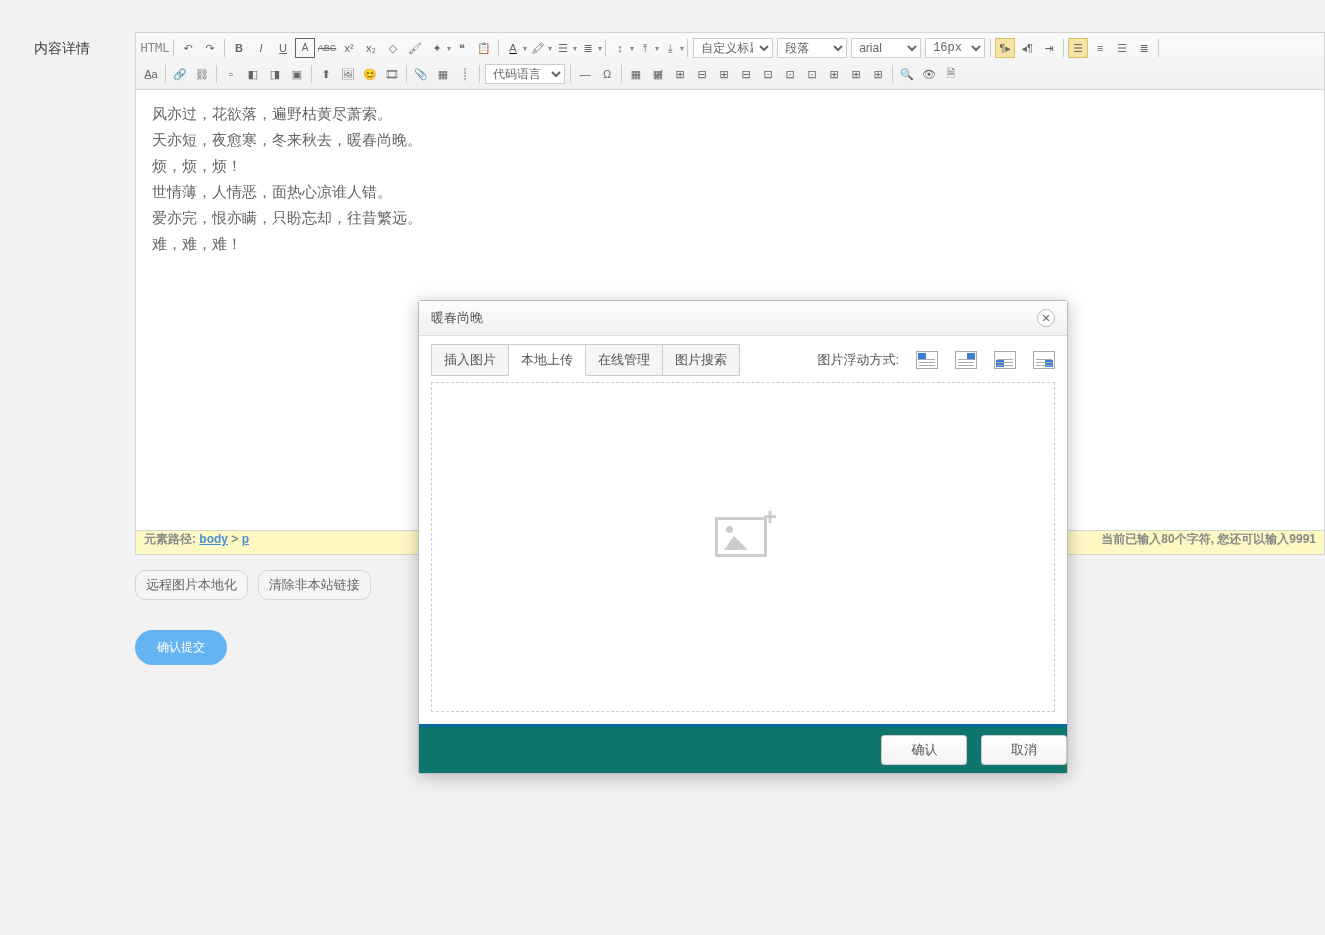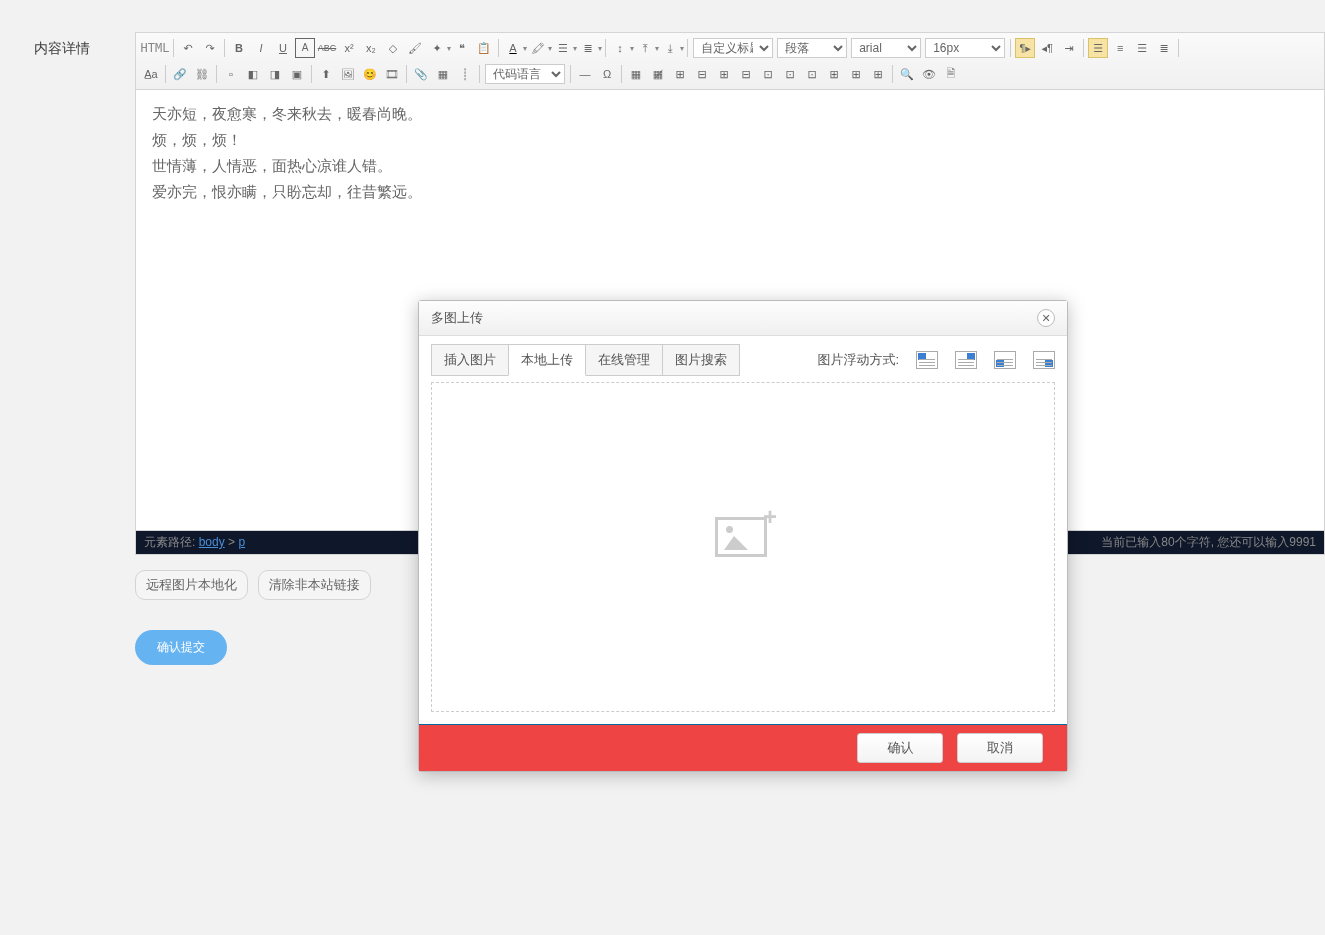--- a/index.html
+++ b/index.html
@@ -5,27 +5,27 @@
 * { box-sizing: border-box; margin: 0; padding: 0; }
 body { font-family: "Microsoft YaHei", Arial, sans-serif; background: #f2f2f2; font-size: 13px; color: #333; width: 1325px; height: 935px; overflow: hidden; position: relative; }
 .page-label { position: absolute; left: 34px; top: 40px; font-size: 14px; color: #404040; }
 .editor-wrap { position: absolute; left: 135px; top: 32px; right: 0; border: 1px solid #d4d4d4; background: #fff; }
 .toolbar { background: linear-gradient(#fafafa,#f0f0f0); border-bottom: 1px solid #d4d4d4; padding: 2px 4px; }
 .tb-row { display: flex; align-items: center; flex-wrap: nowrap; height: 26px; }
 .tb-btn { width: 20px; height: 20px; margin: 1px; display: inline-flex; align-items: center; justify-content: center; font-size: 11px; color: #666; cursor: pointer; border: 1px solid transparent; }
 .tb-sep { width: 1px; height: 18px; background: #ccc; margin: 0 3px; }
 .tb-html { font-size: 12px; font-family: monospace; color: #888; width: 28px; }
 .tb-sel { height: 20px; border: 1px solid #ccc; background: #fff; font-size: 12px; color: #666; margin: 0 2px; padding: 0 3px; }
-.tb-sel.w70 { width: 70px; } .tb-sel.w60 { width: 80px; } .tb-sel.w80 { width: 80px; }
+.tb-sel.w70 { width: 70px; } .tb-sel.w60 { width: 60px; font-family: Liberation Mono, monospace; } .tb-sel.w80 { width: 80px; }
 .tb-drop { display:inline-flex; align-items:center; }
 .tb-drop .arr { font-size:8px; color:#888; margin-left:-1px; }
 .hi { background: #f7e4a5; border: 1px solid #d8c26a !important; }
 .content-area { height: 440px; padding: 12px 16px; font-size: 15px; line-height: 1.6; color: #666; background:#fff; }
 .content-area p { margin-bottom: 2px; }
-.status-bar { border-top: 1px solid #d4d4d4; background: #0f172a; height: 24px; display: flex; align-items: center; padding: 0 8px; font-size: 12px; color: #888; justify-content: space-between; }
+.status-bar { border-top: 1px solid #d4d4d4; background: #fef9c3; height: 24px; display: flex; align-items: flex-start; padding: 0 8px; font-size: 12px; color: #888; justify-content: space-between; font-weight: bold; }
 .status-bar a { color: #4a8ed8; text-decoration: underline; }
 .below-editor { position: absolute; left: 135px; top: 570px; }
 .secondary-btn { display: inline-block; background: #f5f5f5; border: 1px solid #d4d4d4; padding: 5px 10px; font-size: 13px; color: #666; margin-right: 6px; cursor: pointer; border-radius: 10px; }
 .submit-btn { position: absolute; left: 135px; top: 630px; background: #66b3f2; color: #fff; border: none; padding: 9px 22px; font-size: 12px; border-radius: 18px; cursor: pointer; }
 
 .dialog { position: absolute; left: 418px; top: 300px; width: 650px; background: #fff; border: 1px solid #bbb; box-shadow: 0 3px 18px rgba(0,0,0,0.25); border-radius: 3px; }
 .dlg-title { background: linear-gradient(#fdfdfd,#f0f0f0); border-bottom: 1px solid #ddd; padding: 8px 12px; font-size: 13px; color: #555; display: flex; justify-content: space-between; align-items: center; }
 .dlg-close { width: 18px; height: 18px; border: 1px solid #bbb; border-radius: 50%; display: flex; align-items: center; justify-content: center; font-size: 11px; color: #666; cursor: pointer; background: #fff; }
 .dlg-body { padding: 8px 12px 12px; }
 .tabs-row { display: flex; align-items: center; justify-content: space-between; margin-bottom: 6px; }
@@ -38,21 +38,21 @@
 .fm1::before { left:1px; top:1px; } .fm2::before { right:1px; top:1px; } .fm3::before { left:1px; bottom:1px; } .fm4::before { right:1px; bottom:1px; }
 .fm-icon::after { content:""; position:absolute; left:2px; right:2px; top:10px; height:1px; background:#aaa; box-shadow: 0 3px 0 #aaa, 0 -3px 0 #aaa; }
 .tab-content { border: 1px dashed #ccc; height: 330px; display: flex; align-items:center; justify-content:center; position:relative; }
 .upload-icon { width: 56px; height: 48px; margin: 0 auto 28px; position: relative; }
 .upload-icon .frame { width: 52px; height: 40px; border: 3px solid #ccc; position:absolute; bottom:0; left:0; }
 .upload-icon .frame::after { content:""; position:absolute; left:6px; bottom:4px; width:0;height:0;border-left:10px solid transparent;border-right:14px solid transparent;border-bottom:14px solid #ccc; }
 .upload-icon .frame::before { content:""; position:absolute; left:8px; top:6px; width:7px;height:7px;border-radius:50%;background:#ccc; }
 .upload-icon .plus { position:absolute; right:-6px; top:-6px; font-size: 24px; color:#ccc; font-weight:bold; }
 .err-box { border: 2px solid #d33; padding: 30px 20px; margin-top: 0; width: 470px; color:#aaa; font-size: 15px; text-align:center; background:#fff; }
 .stack { display:flex; flex-direction:column; align-items:center; }
-.dlg-footer { border-top: 1px solid #0369a1; padding: 8px 24px; text-align: right; background:#ef4444; }
+.dlg-footer { border-top: 3px solid #0369a1; padding: 8px 0; text-align: right; background:#0f766e; }
 .dlg-btn { display: inline-block; min-width: 86px; padding: 5px 0; border: 1px solid #ccc; background: linear-gradient(#fff,#f3f3f3); border-radius: 3px; font-size: 13px; color:#555; text-align:center; margin-left: 10px; cursor: pointer; }
 </style>
 </head>
 <body>
 
 <div class="page-label">内容详情</div>
 
 <div class="editor-wrap">
   <div class="toolbar">
     <div class="tb-row">
@@ -159,24 +159,26 @@
       <span class="tb-btn">⊞</span>
       <span class="tb-btn">⊞</span>
       <span class="tb-btn">⊞</span>
       <span class="tb-sep"></span>
       <span class="tb-btn">🔍</span>
       <span class="tb-btn">👁</span>
       <span class="tb-btn">🗎</span>
     </div>
   </div>
   <div class="content-area">
+    <p>风亦过，花欲落，遍野枯黄尽萧索。</p>
     <p>天亦短，夜愈寒，冬来秋去，暖春尚晚。</p>
     <p>烦，烦，烦！</p>
     <p>世情薄，人情恶，面热心凉谁人错。</p>
     <p>爱亦完，恨亦瞒，只盼忘却，往昔繁远。</p>
+    <p>难，难，难！</p>
   </div>
   <div class="status-bar">
     <div>
       <span>元素路径:</span>
       <a href="#">body</a>
       <span>&gt;</span>
       <a href="#">p</a>
     </div>
     <div>当前已输入80个字符, 您还可以输入9991</div>
   </div>
@@ -184,21 +186,21 @@
 
 <div class="below-editor">
   <span class="secondary-btn">远程图片本地化</span>
   <span class="secondary-btn">清除非本站链接</span>
 </div>
 
 <button class="submit-btn">确认提交</button>
 
 <div class="dialog">
   <div class="dlg-title">
-    <span>多图上传</span>
+    <span>暖春尚晚</span>
     <span class="dlg-close">✕</span>
   </div>
   <div class="dlg-body">
     <div class="tabs-row">
       <div class="tabs">
         <div class="tab">插入图片</div>
         <div class="tab active">本地上传</div>
         <div class="tab">在线管理</div>
         <div class="tab">图片搜索</div>
       </div>

